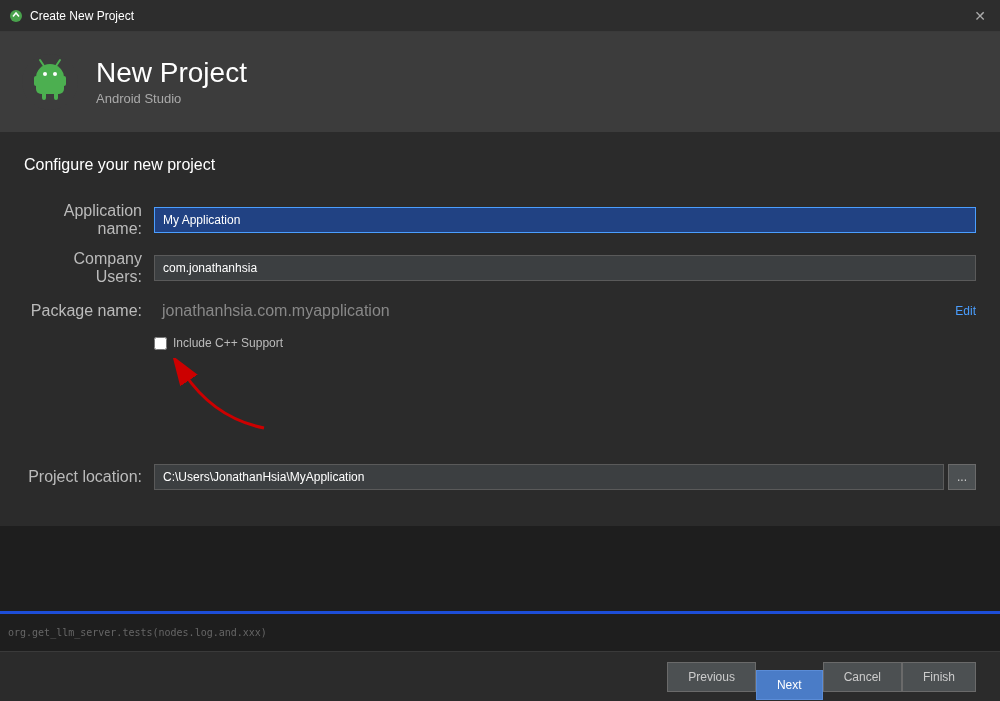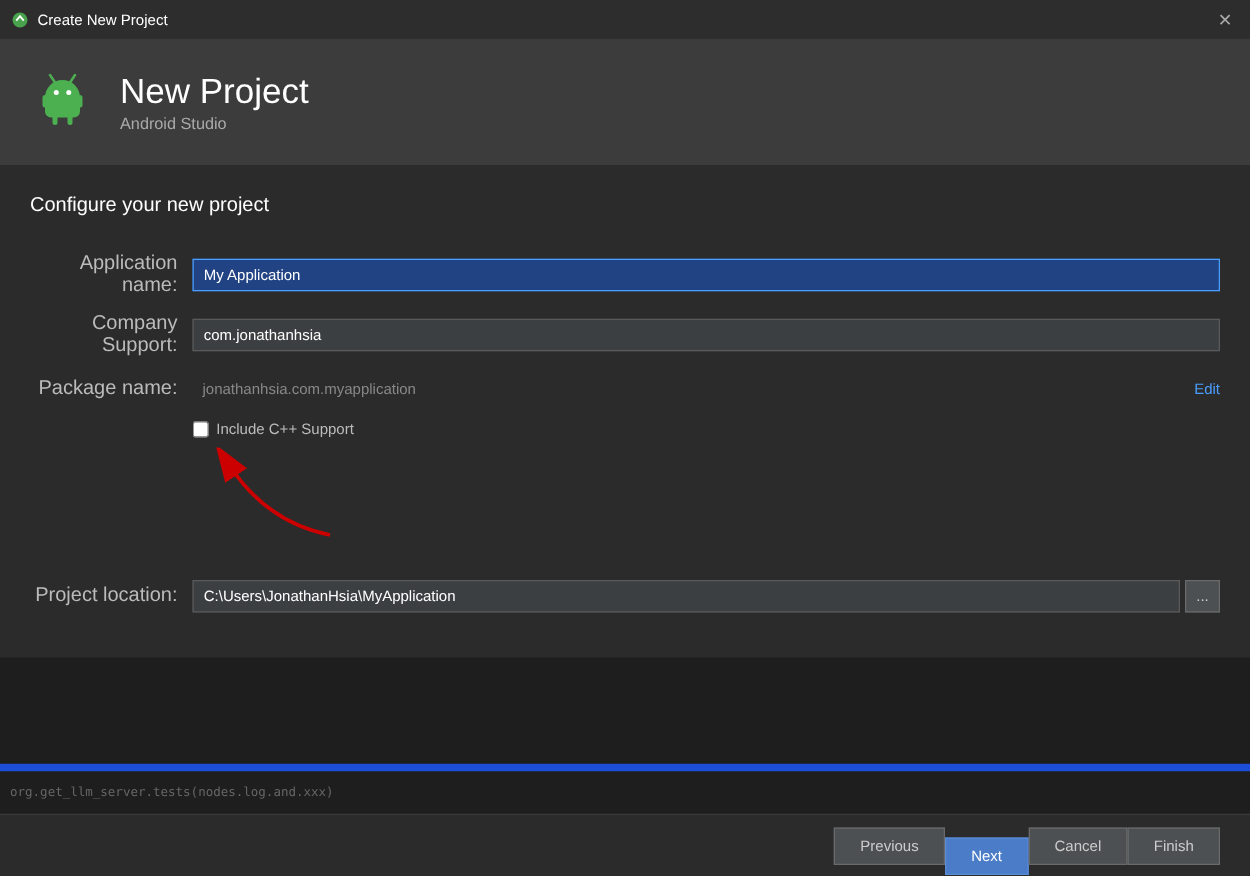--- a/index.html
+++ b/index.html
@@ -118,21 +118,21 @@
       color: #ffffff;
       font-size: 12px;
       padding: 4px 8px;
       height: 26px;
       outline: none;
     }
 
     .form-value {
       flex: 1;
       color: #888888;
-      font-size: 12px;
+      font-size: 16px;
       padding: 4px 8px;
       height: 26px;
       display: flex;
       align-items: center;
     }
 
     .edit-link {
       color: #4a9eff;
       font-size: 12px;
       cursor: pointer;
@@ -202,21 +202,21 @@
     .log-area {
       background: #1e1e1e;
       position: absolute;
       bottom: 50px;
       left: 0;
       right: 0;
       height: 40px;
       display: flex;
       align-items: center;
       padding: 0 8px;
-      border-top: 6px solid #1d4ed8;
+      border-top: 3px solid #1d4ed8;
     }
 
     .log-text {
       color: #666666;
       font-size: 10px;
       font-family: 'Consolas', monospace;
     }
 
     .nav-buttons {
       display: flex;
@@ -289,21 +289,21 @@
 
 <div class="content">
   <div class="section-title">Configure your new project</div>
 
   <div class="form-group">
     <span class="form-label">Application name:</span>
     <input type="text" class="form-input" style="background: rgb(33, 66, 131); color: rgb(255, 255, 255); border-color: rgb(74, 158, 255);" value="My Application">
   </div>
 
   <div class="form-group">
-    <span class="form-label">Company Support:</span>
+    <span class="form-label">Company Users:</span>
     <input type="text" class="form-input" value="com.jonathanhsia" style="">
   </div>
 
   <div class="form-group">
     <span class="form-label">Package name:</span>
     <span class="form-value">jonathanhsia.com.myapplication</span>
     <a class="edit-link">Edit</a>
   </div>
 
   <div class="checkbox-row">

